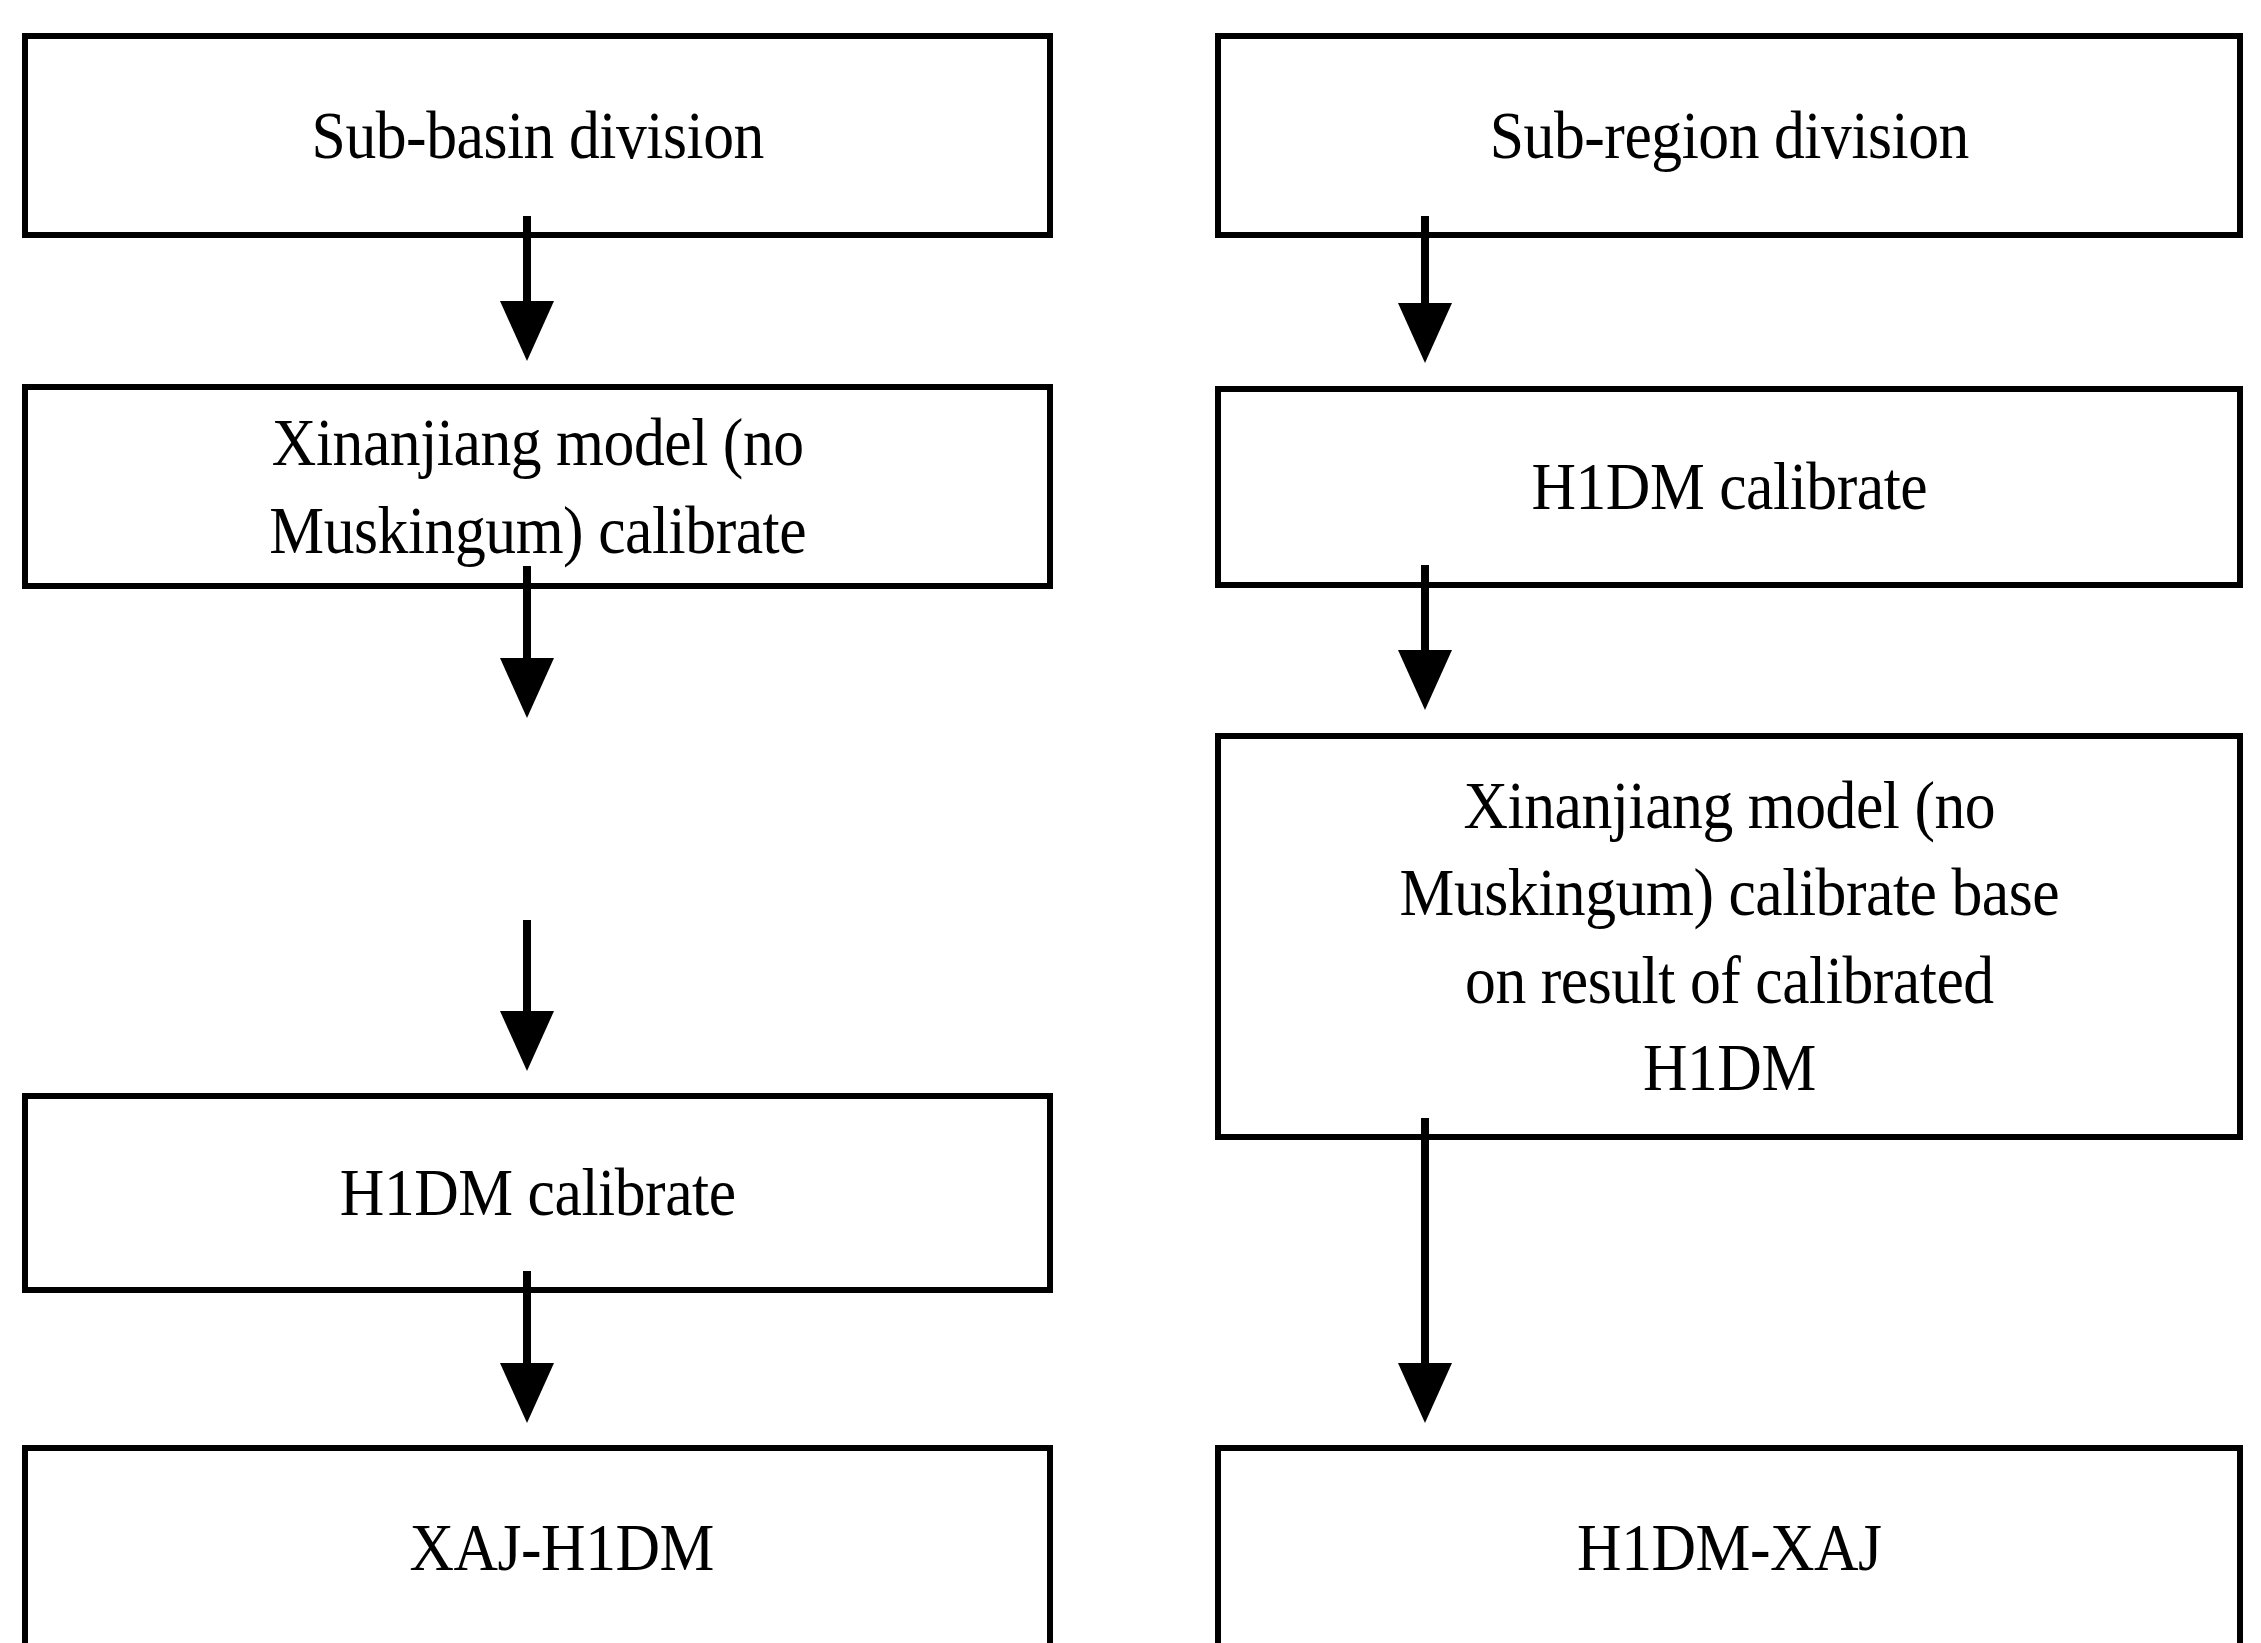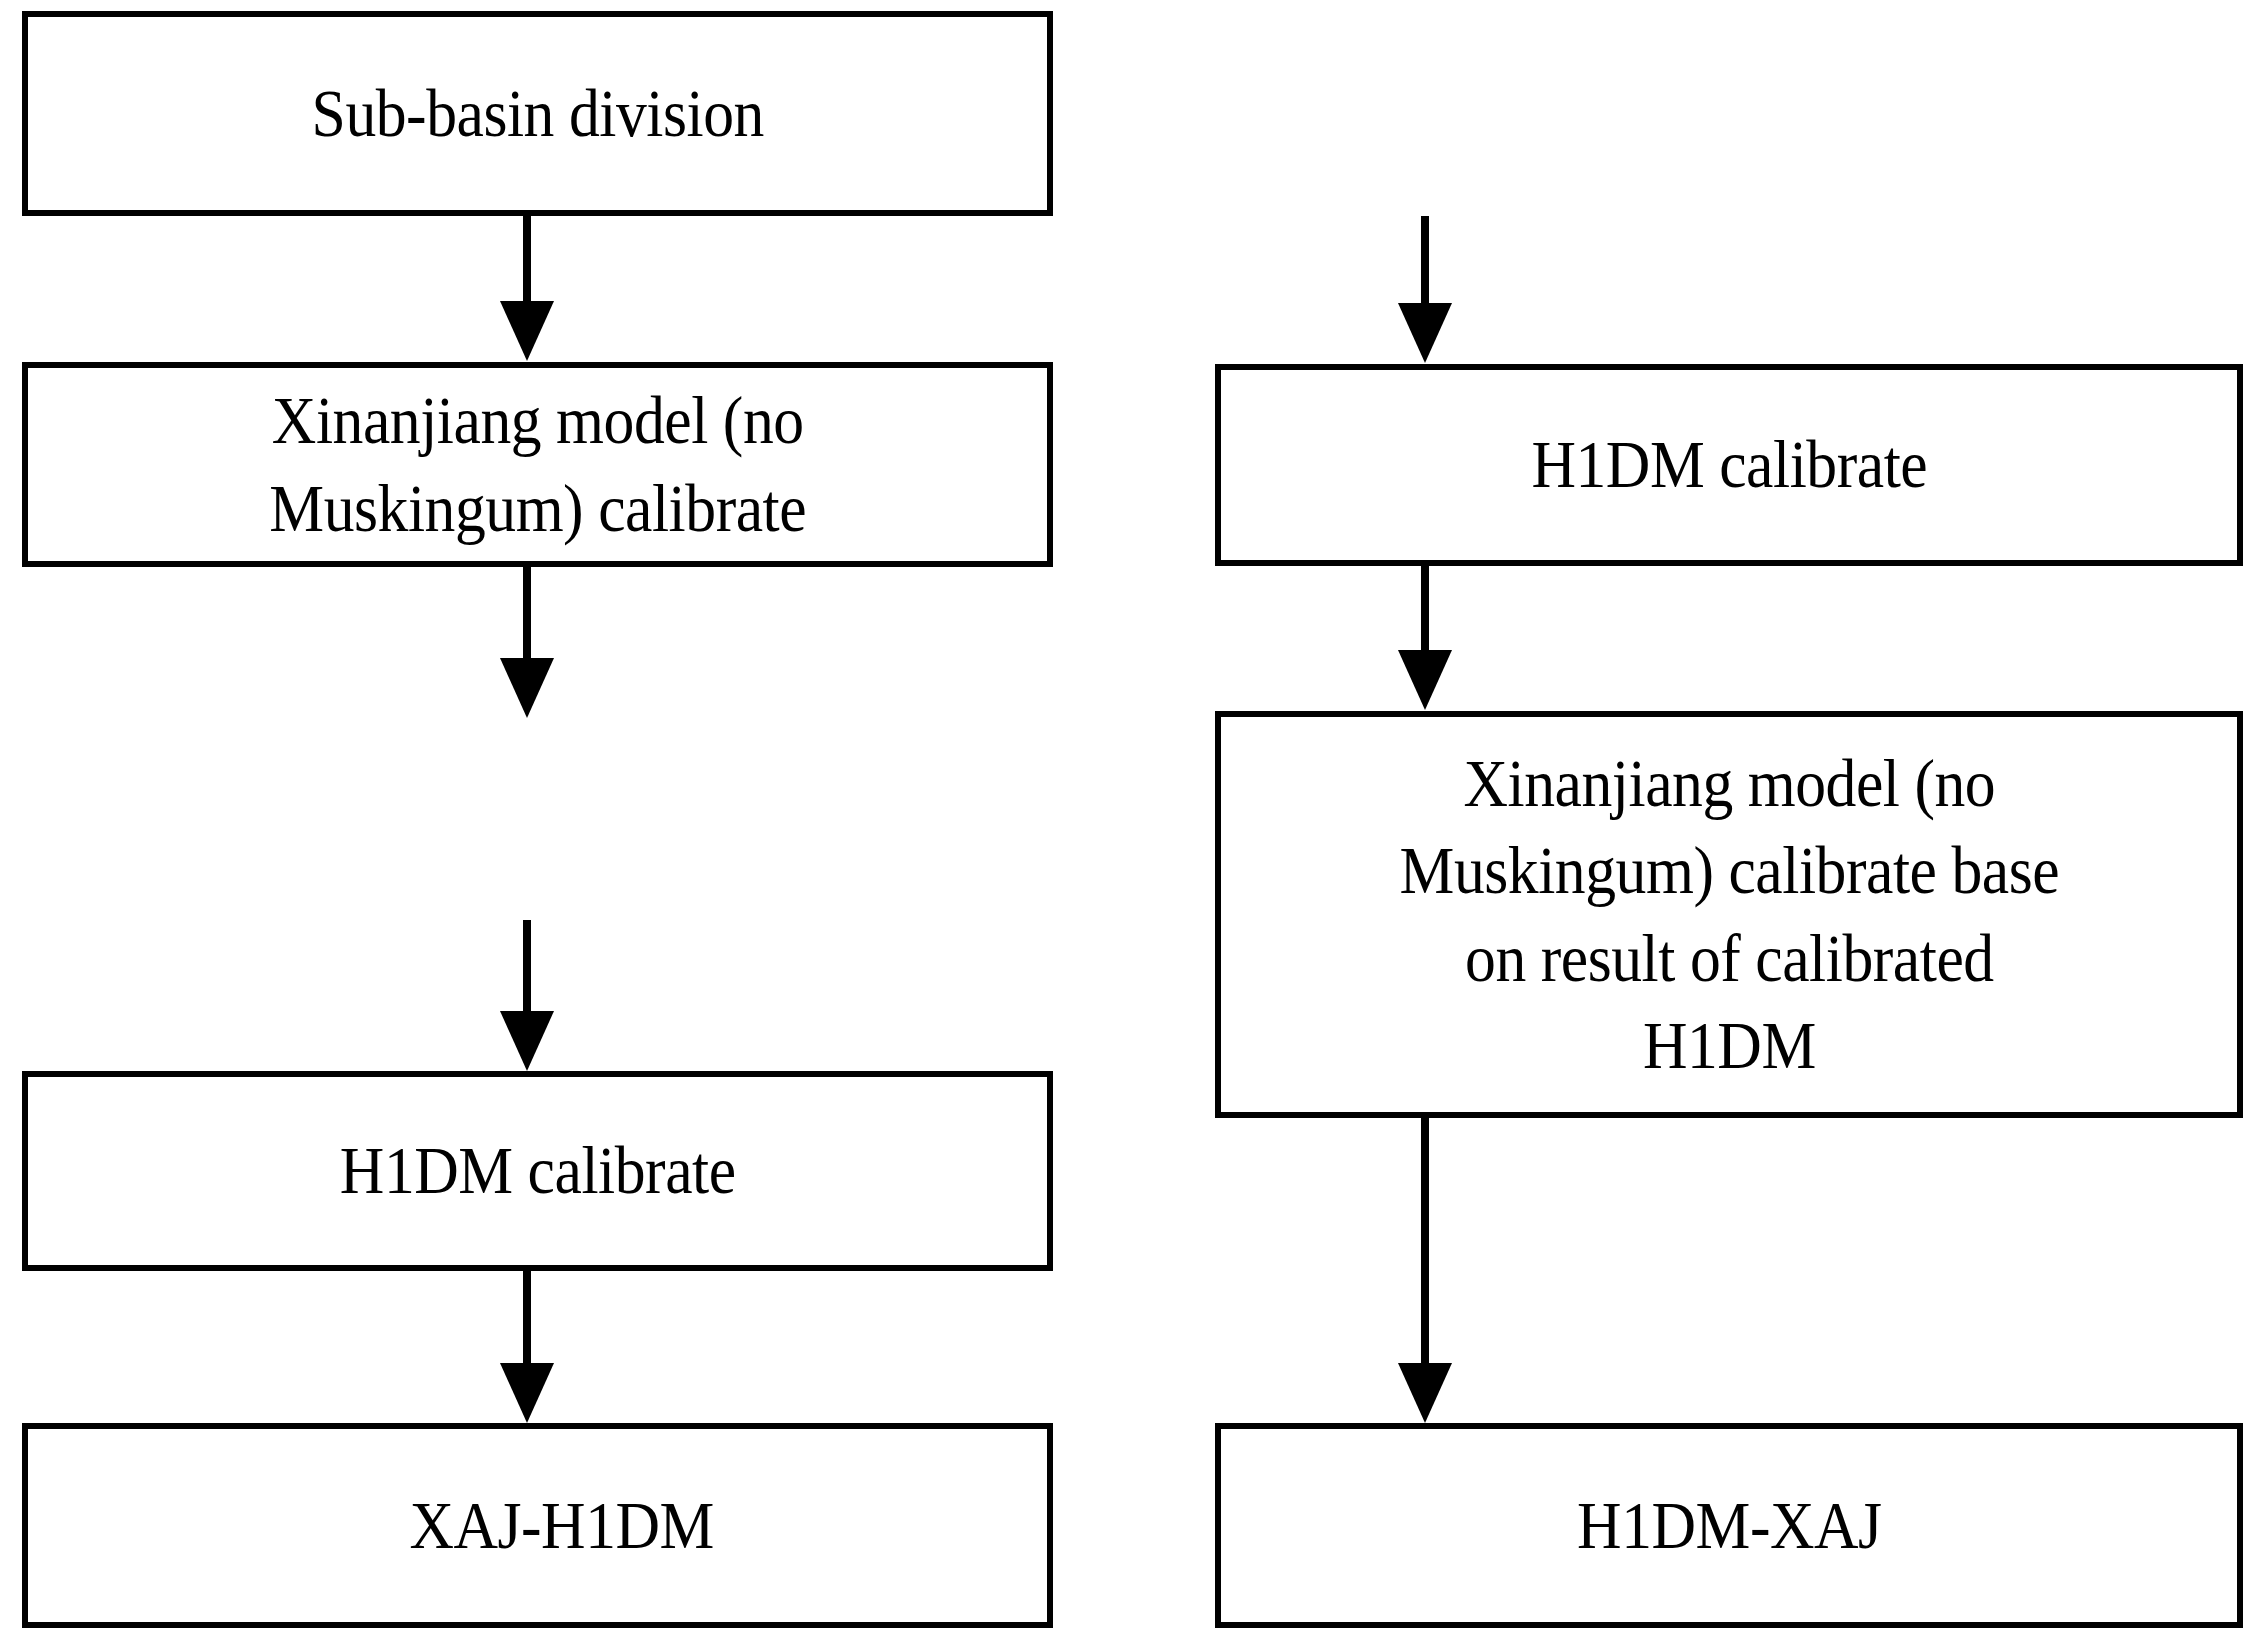--- a/index.html
+++ b/index.html
@@ -20,20 +20,21 @@
   }
   .flow-box {
     position: absolute;
     box-sizing: border-box;
     border: 6.4px solid #000000;
     background: #ffffff;
     display: flex;
     align-items: center;
     justify-content: center;
     text-align: center;
+    margin-top: 22px;
   }
   .flow-box .box-label {
     display: block;
     width: 92%;
     font-family: "Liberation Serif", "DejaVu Serif", serif;
     font-size: 67px;
     line-height: 1.30;
     letter-spacing: -0.5px;
     color: #000000;
     white-space: pre-line;
@@ -99,20 +100,23 @@
 
   <div class="arrow" style="left:527px; top:1271px; height:152px;">
     <div class="shaft" style="height:92px;"></div>
     <div class="head" style="top:92px;"></div>
   </div>
 
   <div class="flow-box" style="left:22px; top:1423px; width:1031px; height:205px;padding-left:48px;">
     <span class="box-label">XAJ-H1DM</span>
   </div>
 
+  <div class="flow-box" style="left:1215px; top:11px; width:1028px; height:205px;">
+    <span class="box-label">Sub-region division</span>
+  </div>
 
   <div class="arrow" style="left:1425px; top:216px; height:147px;">
     <div class="shaft" style="height:87px;"></div>
     <div class="head" style="top:87px;"></div>
   </div>
 
   <div class="flow-box" style="left:1215px; top:364px; width:1028px; height:202px;">
     <span class="box-label">H1DM calibrate</span>
   </div>
 

